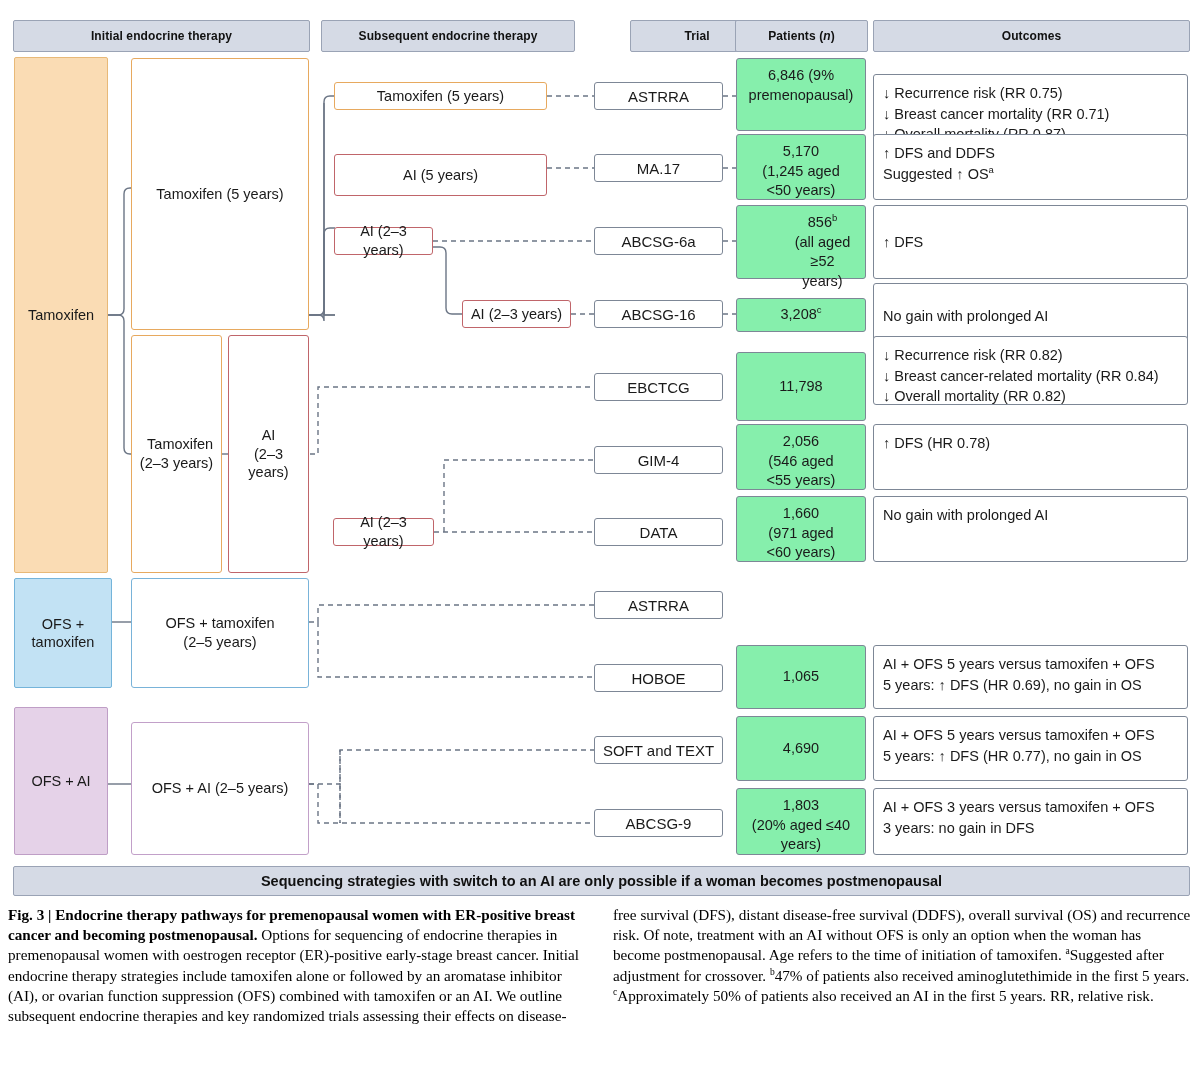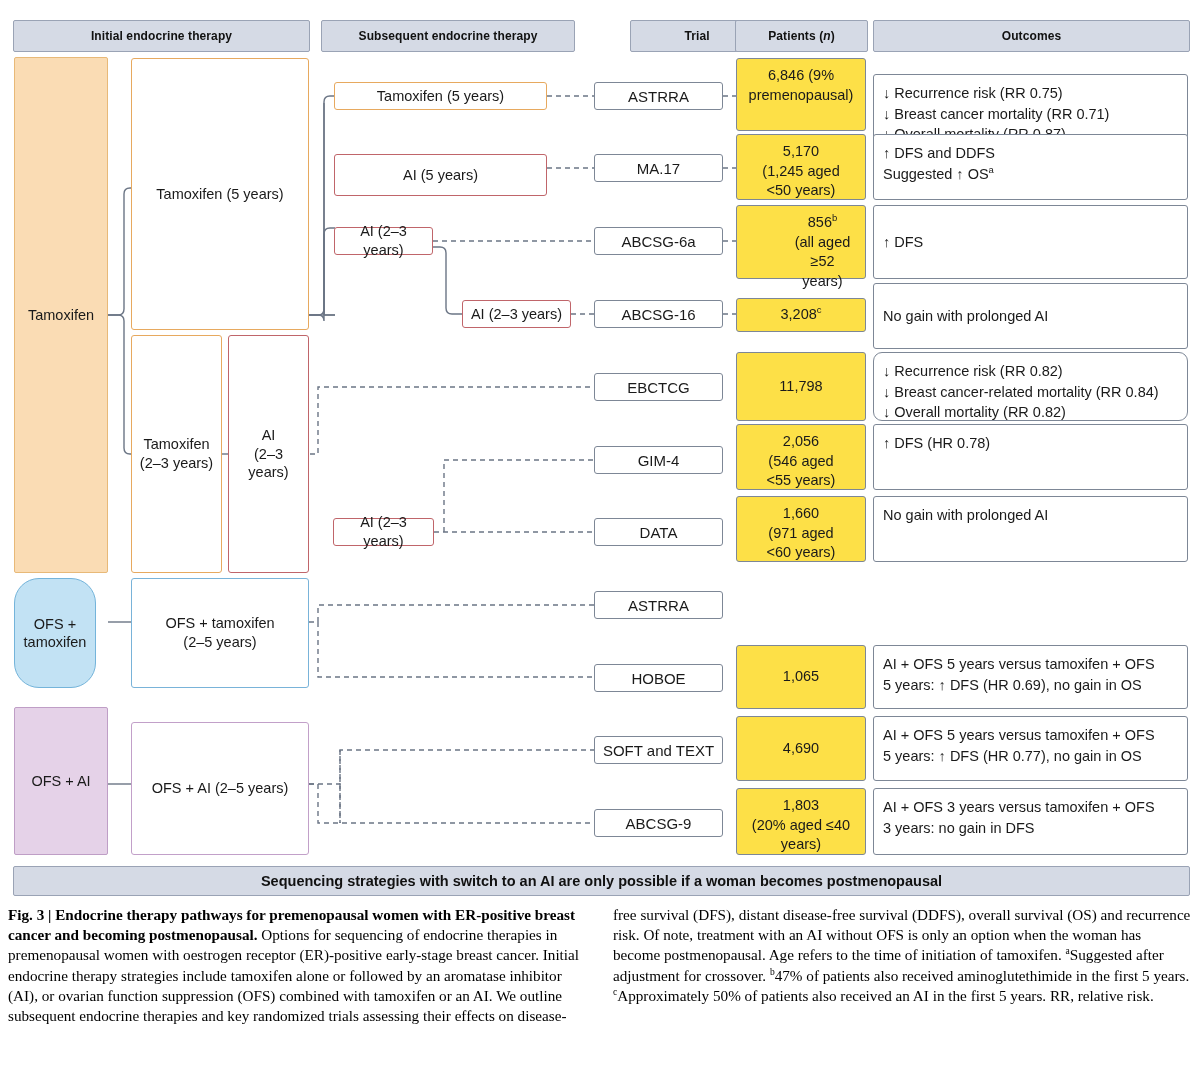--- a/index.html
+++ b/index.html
@@ -46,33 +46,33 @@
   .box{
     position:absolute;
     background:#ffffff;
     border-radius:3px;
     box-sizing:border-box;
     display:flex;align-items:center;justify-content:center;
     text-align:center;
     font-size:14.5px;line-height:1.3;
     padding:0 6px;
   }
-  .b-orange{border:1.6px solid #e7a95f;}
+  .b-orange{border:1.6px solid #e7a95f;text-align:right;}
   .b-red{border:1.6px solid #c0656a;}
   .b-blue{border:1.6px solid #79b3d9;}
   .b-purple{border:1.6px solid #c2a0c9;}
 
   
   .trial-box{
     position:absolute;background:#fff;border:1.4px solid #7d8796;border-radius:3px;
     display:flex;align-items:center;justify-content:center;
     font-size:15px;box-sizing:border-box;text-align:center;padding:0 4px;
   }
   .pat-box{
-    position:absolute;background:#fde047;border:1.4px solid #7d8796;border-radius:3px;
+    position:absolute;background:#86efac;border:1.4px solid #7d8796;border-radius:3px;
     display:flex;align-items:flex-start;justify-content:center;
     font-size:14.5px;line-height:1.35;box-sizing:border-box;
     padding:7px 5px 0 5px;text-align:center;
   }
   .out-box{
     position:absolute;background:#fff;border:1.4px solid #7d8796;border-radius:3px;
     display:flex;align-items:flex-start;justify-content:flex-start;
     font-size:14.5px;line-height:1.42;box-sizing:border-box;
     padding:8px 9px 0 9px;text-align:left;white-space:pre-line;
   }
@@ -178,21 +178,21 @@
         <i>n</i>
         <span>)</span>
     </div>
     <div class="col-header" style="left:873px;top:20px;width:315px;height:30px;">
       <span>Outcomes</span>
     </div>
 
     <div class="init-block init-tam" style="left:14px;top:57px;width:94px;height:516px;">
       <span style="white-space:pre-line;">Tamoxifen</span>
     </div>
-    <div class="init-block init-ofstam" style="left:14px;top:578px;width:82px;height:110px;border-radius:25px;">
+    <div class="init-block init-ofstam" style="left:14px;top:578px;width:98px;height:110px;">
       <span style="white-space:pre-line;">OFS +
 tamoxifen</span>
     </div>
     <div class="init-block init-ofsai" style="left:14px;top:707px;width:94px;height:148px;">
       <span style="white-space:pre-line;">OFS + AI</span>
     </div>
 
     <div class="box b-orange" style="left:131px;top:58px;width:178px;height:272px;">
       <span style="white-space:pre-line;">Tamoxifen (5 years)</span>
     </div>
@@ -308,21 +308,21 @@
       <span>↓ Recurrence risk (RR 0.75)
 ↓ Breast cancer mortality (RR 0.71)
 ↓ Overall mortality (RR 0.87)</span></div>
     <div class="out-box" style="left:873px;top:134px;width:315px;height:66px;">
       <span style="white-space:pre-line;"><span>↑ DFS and DDFS
 Suggested ↑ OS</span><sup>a</sup></span></div>
     <div class="out-box" style="left:873px;top:205px;width:315px;height:74px;align-items:center;padding-top:0;">
       <span>↑ DFS</span></div>
     <div class="out-box" style="left:873px;top:283px;width:315px;height:66px;align-items:center;padding-top:0;">
       <span>No gain with prolonged AI</span></div>
-    <div class="out-box" style="left:873px;top:352px;width:315px;height:69px;border-radius:9px;">
+    <div class="out-box" style="left:873px;top:336px;width:315px;height:69px;">
       <span>↓ Recurrence risk (RR 0.82)
 ↓ Breast cancer-related mortality (RR 0.84)
 ↓ Overall mortality (RR 0.82)</span></div>
     <div class="out-box" style="left:873px;top:424px;width:315px;height:66px;">
       <span>↑ DFS (HR 0.78)</span></div>
     <div class="out-box" style="left:873px;top:496px;width:315px;height:66px;">
       <span>No gain with prolonged AI</span></div>
     <div class="out-box" style="left:873px;top:645px;width:315px;height:64px;">
       <span>AI + OFS 5 years versus tamoxifen + OFS
 5 years: ↑ DFS (HR 0.69), no gain in OS</span></div>

